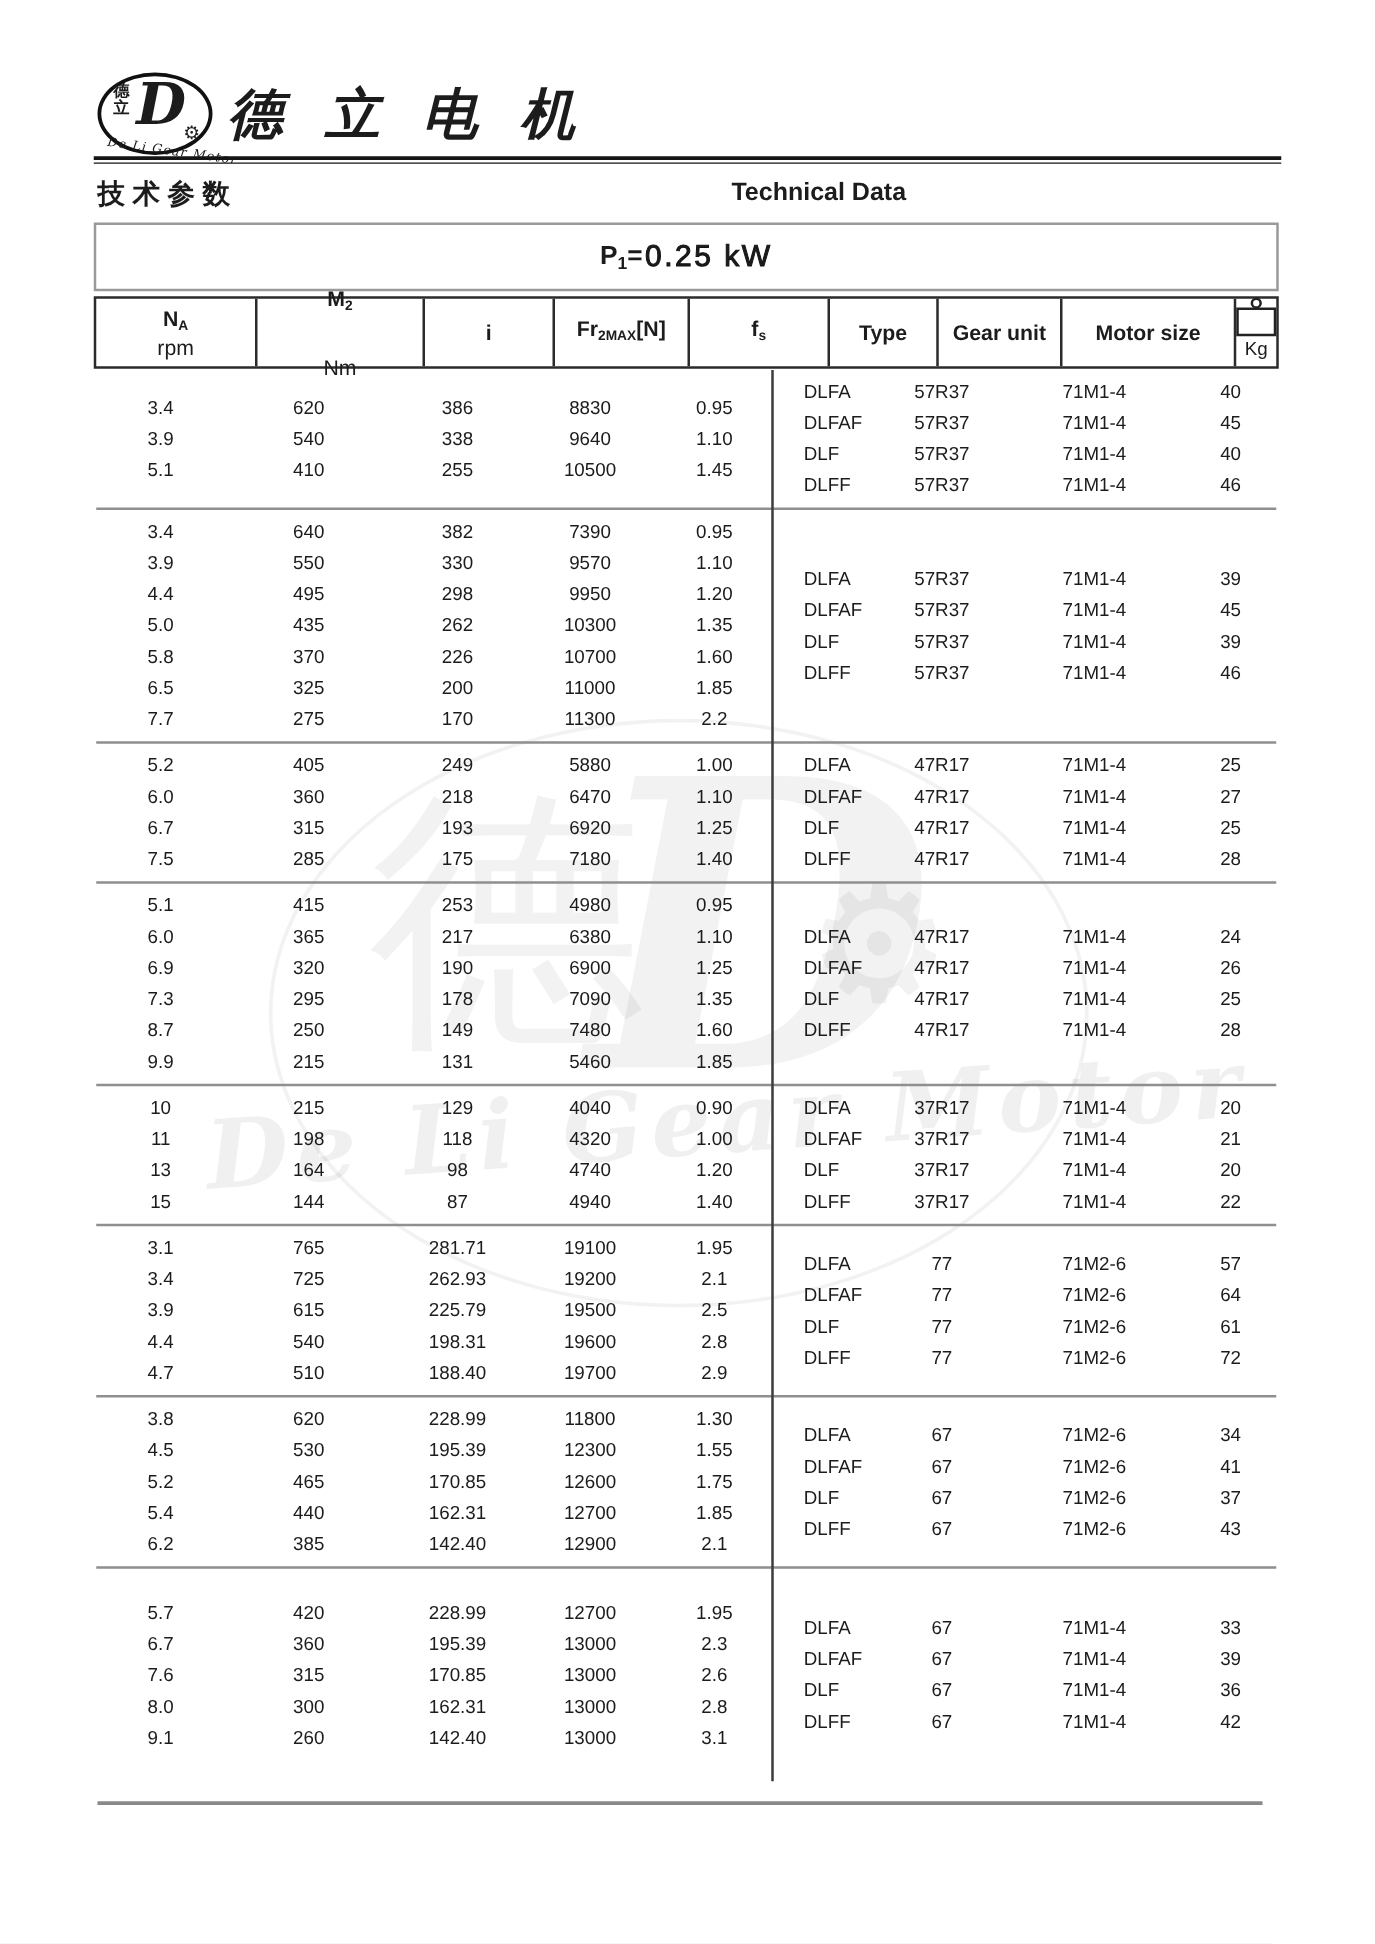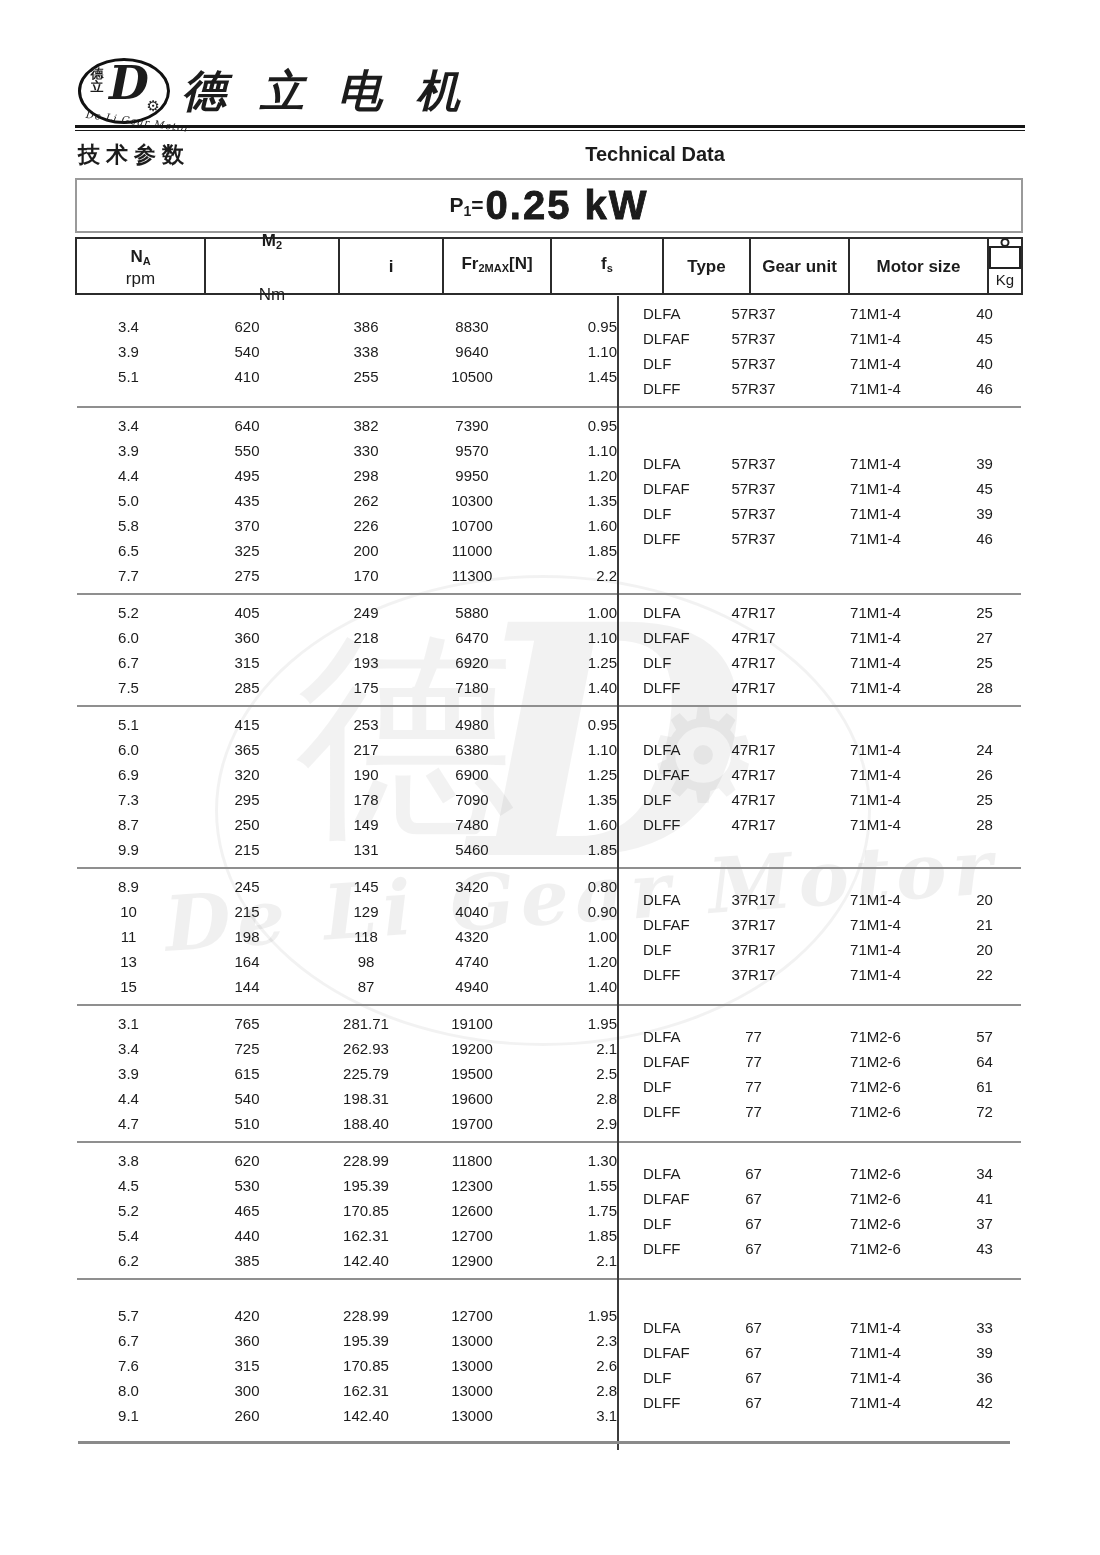--- a/index.html
+++ b/index.html
@@ -42,21 +42,21 @@
   .section-zh{position:absolute;left:78px;top:140px;font-size:22px;font-weight:bold;letter-spacing:6px;}
   .section-en{position:absolute;left:480px;top:143px;width:350px;text-align:center;
               font-size:20px;font-weight:bold;}
 
   
   .power-box{position:absolute;left:75px;top:178px;width:948px;height:55px;
              border:2px solid #9a9a9a;box-sizing:border-box;
              display:flex;align-items:center;justify-content:center;}
   .p-sym{font-weight:bold;font-size:21px;}
   .p-sub{font-size:14px;font-weight:bold;vertical-align:-4px;}
-  .p-val{font-weight:bold;font-size:40px;letter-spacing:2px;margin-left:2px;
+  .p-val{font-weight:normal;font-size:24px;letter-spacing:2px;margin-left:2px;
          -webkit-text-stroke:0.8px #111;}
 
   
   .thead{position:absolute;left:75px;top:237px;width:948px;height:58px;
          display:flex;border:2px solid #2b2b2b;box-sizing:border-box;background:#fff;}
   .th{border-left:2px solid #2b2b2b;box-sizing:border-box;display:flex;
       flex-direction:column;align-items:center;justify-content:center;}
   .th:first-child{border-left:none;}
   .th-main{font-weight:bold;font-size:17px;line-height:19px;}
   .th-sub{font-size:11px;font-weight:bold;vertical-align:-3px;}
@@ -70,21 +70,21 @@
   
   #blocks{position:absolute;left:77px;top:296px;width:944px;}
   .vline{position:absolute;left:540px;top:0;bottom:0;width:2px;background:#3c3c3c;}
   .block{display:flex;align-items:center;border-bottom:2px solid #8f8f8f;padding:5px 0;}
   .block:last-child{border-bottom:none;min-height:160px;}
   .rows{display:flex;flex-direction:column;justify-content:center;}
   .rows.left{width:540px;}
   .rows.right{width:404px;}
   .row{display:flex;height:25px;align-items:center;}
   .cell{display:block;text-align:center;font-size:15px;}
-  .c0{width:103px;}.c1{width:134px;}.c2{width:104px;}.c3{width:108px;}.c4{width:91px;text-align:right;}
+  .c0{width:103px;}.c1{width:134px;}.c2{width:104px;}.c3{width:108px;}.c4{width:91px;}
   .m0{width:87px;text-align:left;padding-left:26px;box-sizing:border-box;}
   .m1{width:99px;}.m2{width:145px;}.m3{width:73px;}
 
   
   .bottom-rule{position:absolute;left:78px;top:1441px;width:932px;height:3px;background:#8a8a8a;}
   .page-number{position:absolute;left:0;top:1450px;width:1100px;text-align:center;font-size:18px;}
 </style>
 </head>
 <body>
 
@@ -413,27 +413,20 @@
               <span class="cell m0">DLFF</span>
               <span class="cell m1">47R17</span>
               <span class="cell m2">71M1-4</span>
               <span class="cell m3">28</span>
             </div>
           </div>
         </section>
         <section class="block">
           <div class="rows left">
             <div class="row">
-              <span class="cell c0">8.9</span>
-              <span class="cell c1">245</span>
-              <span class="cell c2">145</span>
-              <span class="cell c3">3420</span>
-              <span class="cell c4">0.80</span>
-            </div>
-            <div class="row">
               <span class="cell c0">10</span>
               <span class="cell c1">215</span>
               <span class="cell c2">129</span>
               <span class="cell c3">4040</span>
               <span class="cell c4">0.90</span>
             </div>
             <div class="row">
               <span class="cell c0">11</span>
               <span class="cell c1">198</span>
               <span class="cell c2">118</span>

